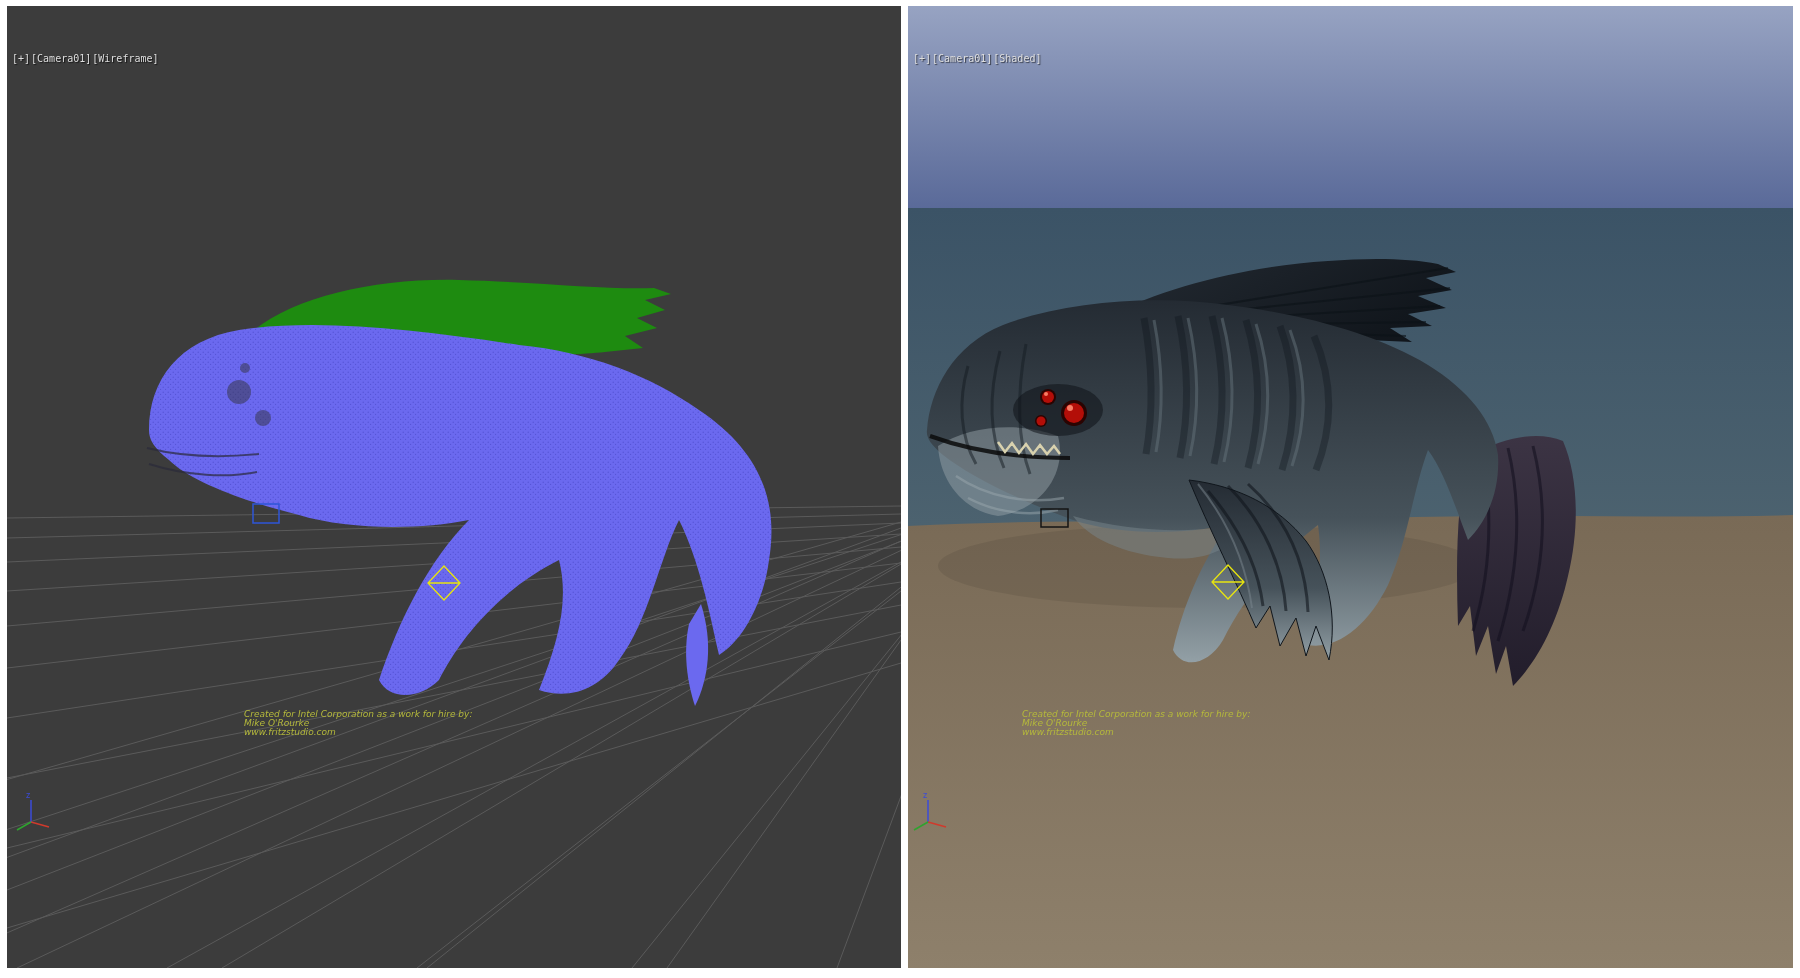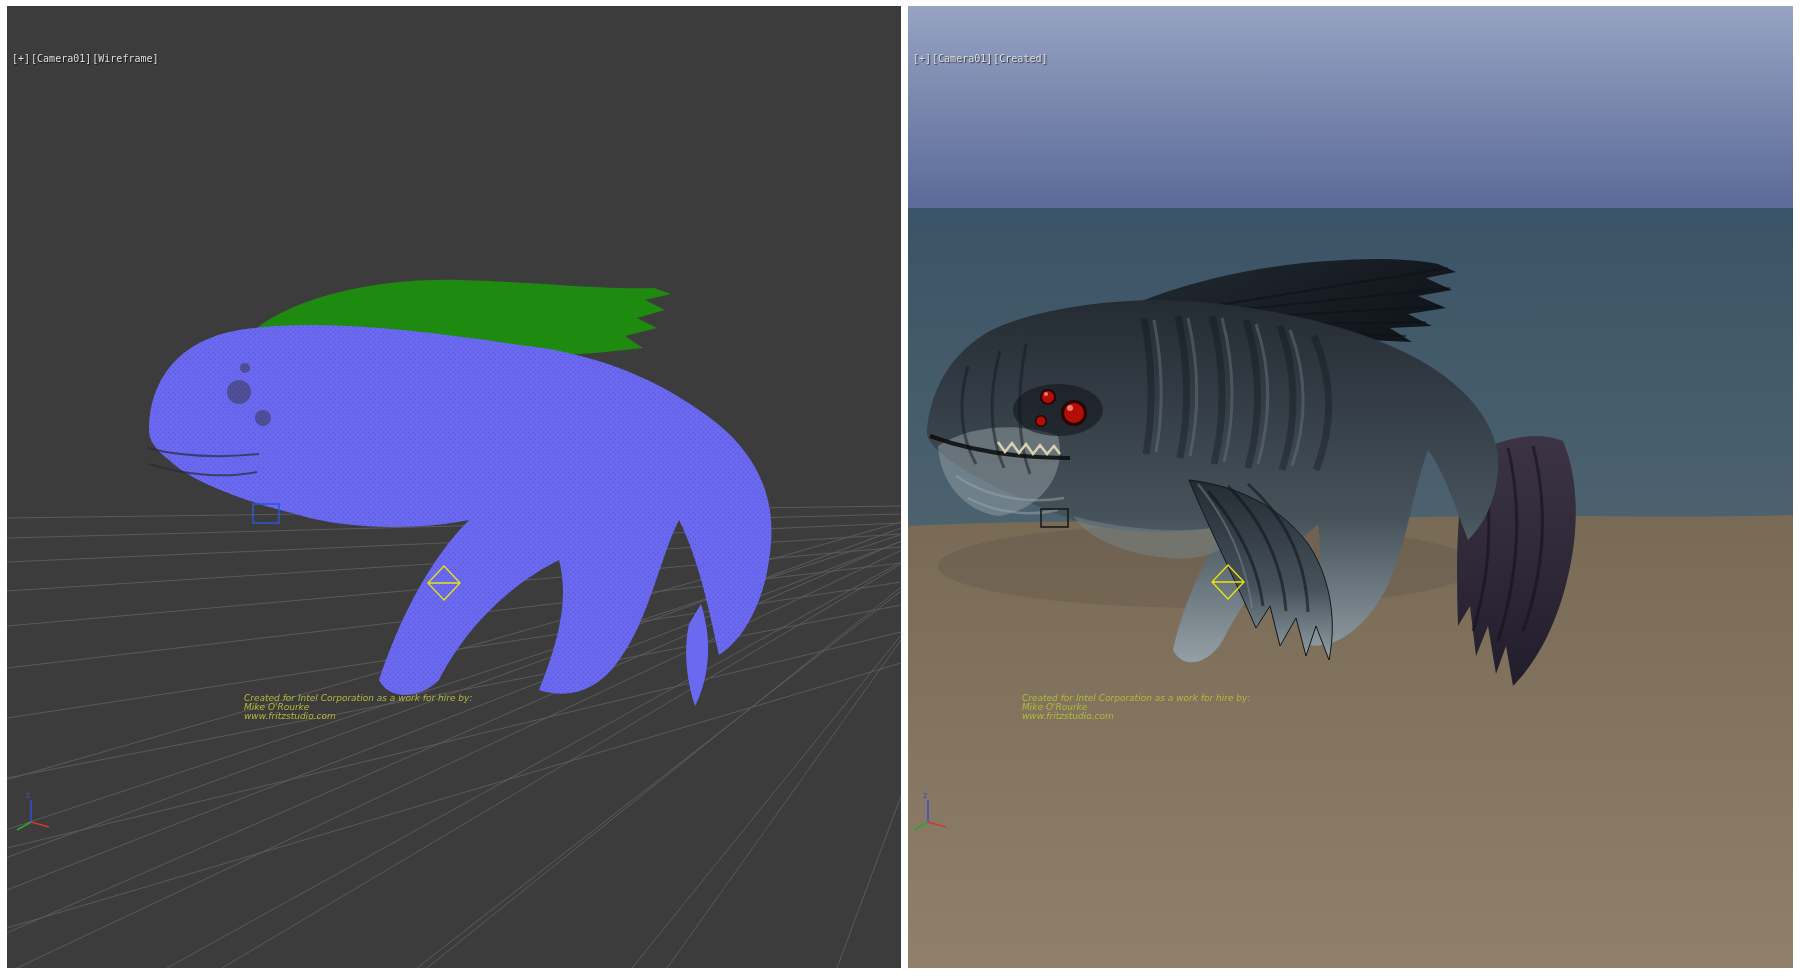--- a/index.html
+++ b/index.html
@@ -7,21 +7,21 @@
           font-family:"DejaVu Sans",sans-serif;}
   .viewport{position:absolute;top:6px;height:962px;overflow:hidden;}
   .viewport.left{left:7px;width:894px;background:var(--wire-bg,#3c3c3c);}
   .viewport.right{left:908px;width:885px;background:var(--sky-top,#97a3c2);}
   .divider{position:absolute;left:901px;top:6px;width:7px;height:962px;background:var(--frame,#fff);cursor:col-resize;}
   svg.scene{position:absolute;left:0;top:0;width:100%;height:100%;display:block;}
   .vp-label{position:absolute;left:5px;top:4px;font:10px "DejaVu Sans Mono",monospace;
             color:var(--label-text,#dedede);text-shadow:1px 1px 1px rgba(0,0,0,.65);z-index:5;white-space:nowrap;margin-top:43px;}
   .vp-label span{margin-right:1px;cursor:pointer;}
   .watermark{position:absolute;font:italic 9px "DejaVu Sans",sans-serif;color:var(--watermark-yellow,#b5b93b);
-             line-height:9px;white-space:nowrap;z-index:4;}
+             line-height:9px;white-space:nowrap;z-index:4;margin-top:16px;}
   .viewport.left .watermark{left:237px;top:688px;}
   .viewport.right .watermark{left:114px;top:688px;}
 </style>
 </head>
 <body>
 
 <div class="canvas">
 
   <div class="viewport left">
     <svg class="scene" viewBox="0 0 894 962" preserveAspectRatio="none">
@@ -202,21 +202,21 @@
 
       <g fill="none" stroke-width="1.5">
         <path d="M20,816 L20,794" style="stroke:var(--axis-blue)"></path>
         <path d="M20,816 L38,821" style="stroke:var(--axis-red)"></path>
         <path d="M20,816 L6,824" style="stroke:var(--axis-green)"></path>
         <text x="15" y="792" font-size="8" style="fill:var(--axis-blue)" stroke="none">z</text>
       </g>
     </svg>
 
     <div class="vp-label">
-      <span>[+]</span><span>[Camera01]</span><span>[Created]</span>
+      <span>[+]</span><span>[Camera01]</span><span>[Shaded]</span>
     </div>
 
     <div class="watermark">
       <div>Created for Intel Corporation as a work for hire by:</div>
       <div>Mike O'Rourke</div>
       <div>www.fritzstudio.com</div>
     </div>
   </div>
 
 </div>

